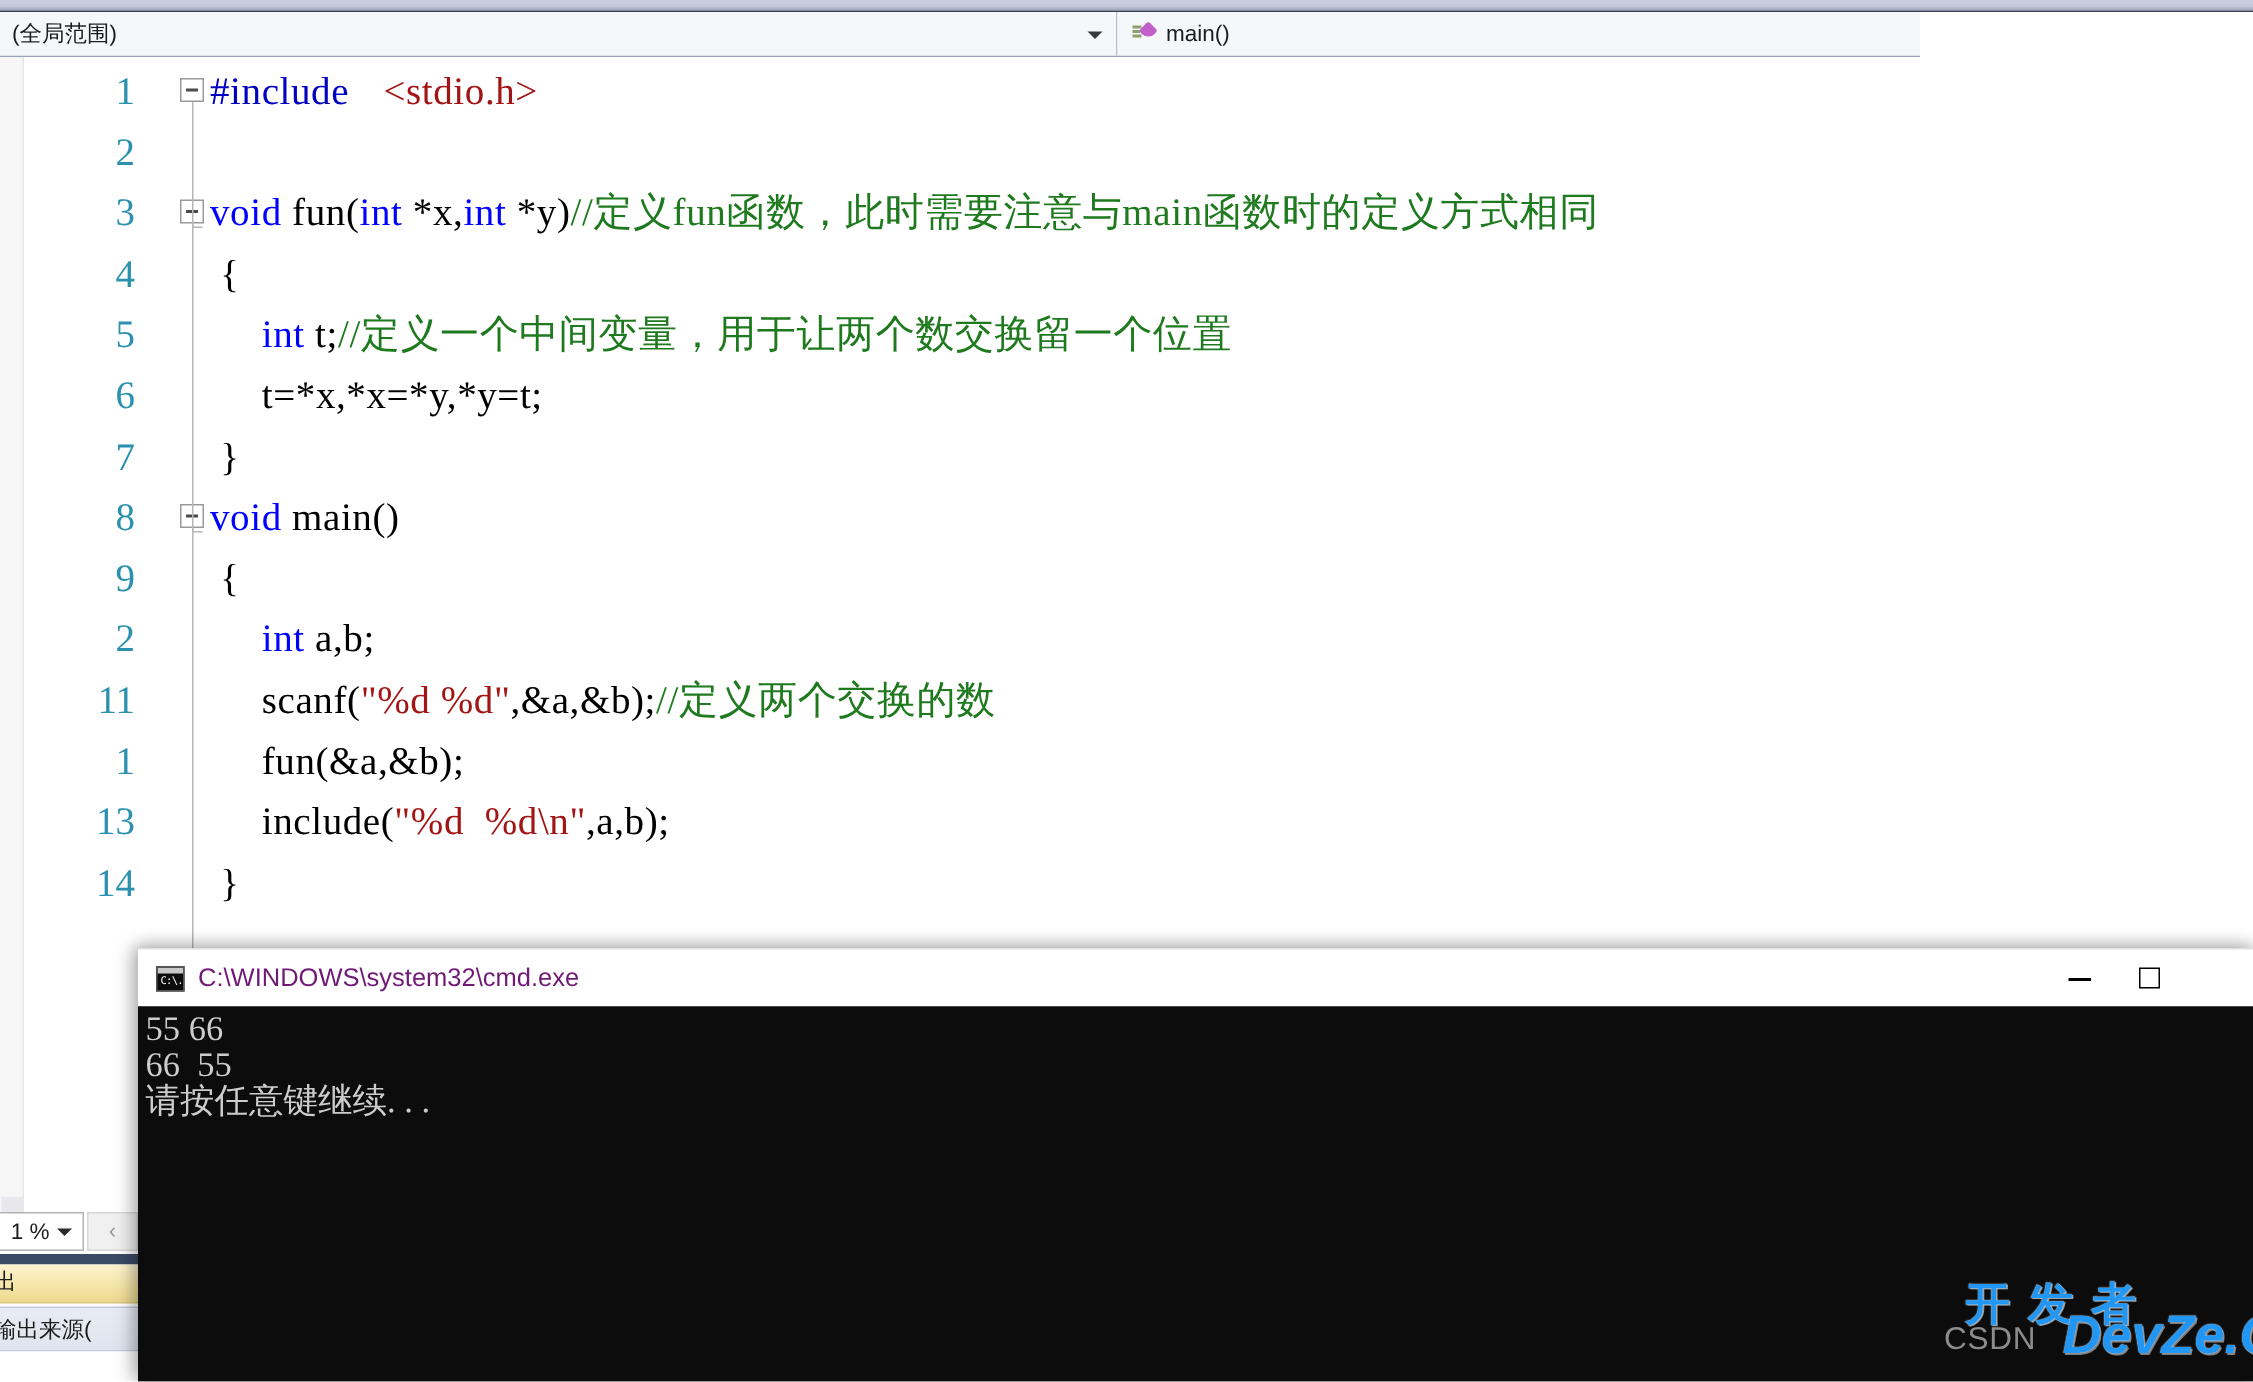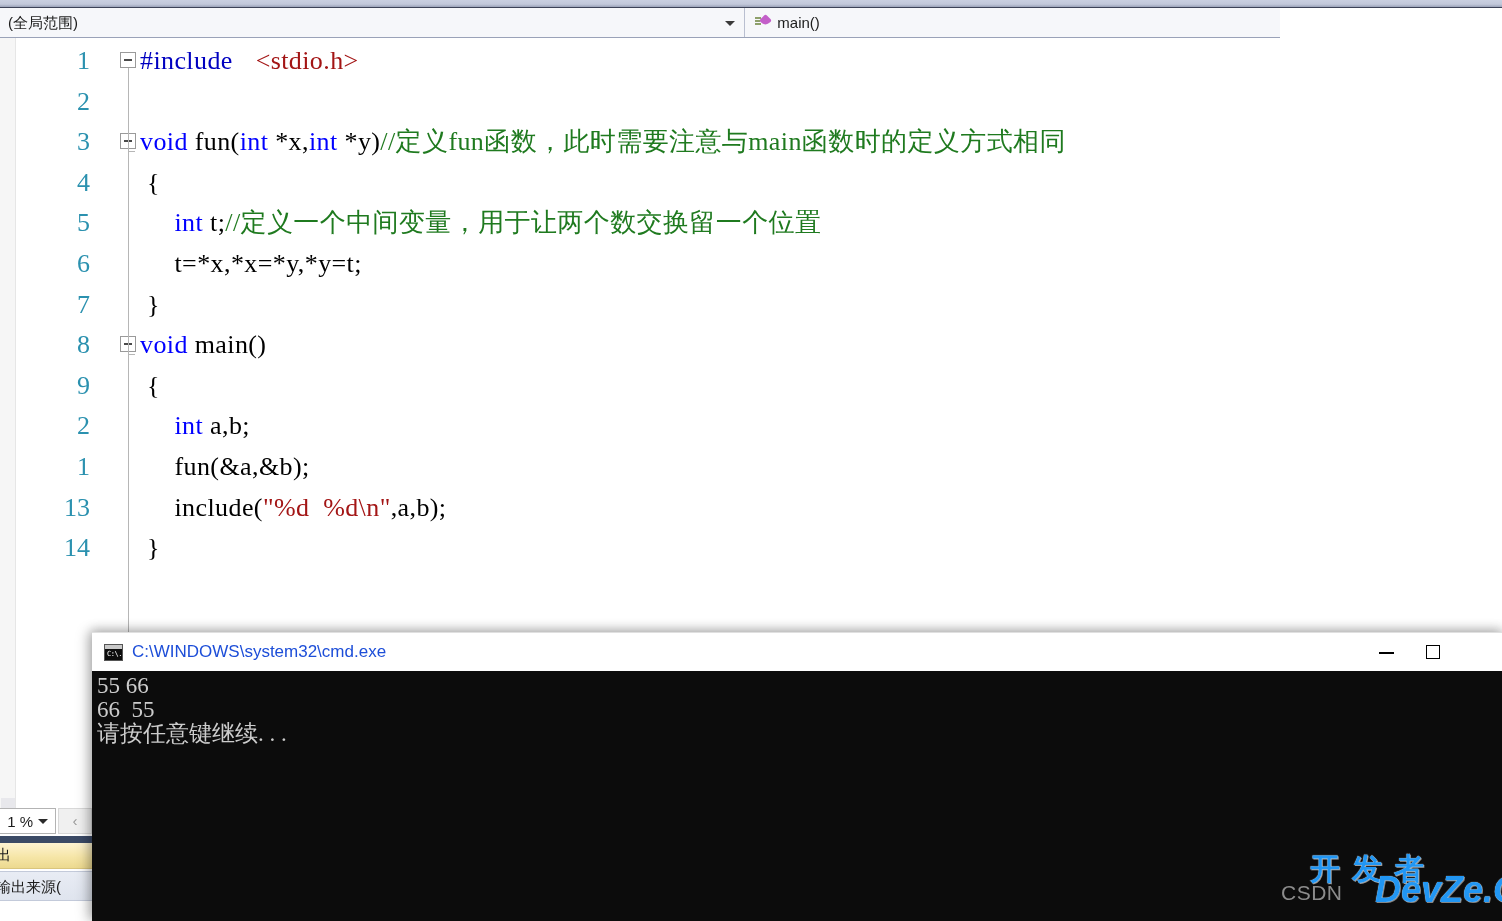--- a/index.html
+++ b/index.html
@@ -299,21 +299,21 @@
     font-family: "DejaVu Sans Mono", monospace;
     font-size: 7px;
     line-height: 8px;
     letter-spacing: -0.5px;
   }
   #cmd-title-text {
     position: absolute;
     left: 40px; top: 0;
     line-height: 38px;
     font-size: 17px;
-    color: #1d4ed8;
+    color: #701a75;
     font-family: "Liberation Sans", sans-serif;
   }
   .cmd-ctrl {
     position: absolute;
     top: 0;
     width: 46px; height: 38px;
   }
   #cmd-min { right: 94px; }
   #cmd-max { right: 48px; }
   #cmd-min .glyph {
@@ -348,21 +348,21 @@
 
   
   #watermark {
     position: absolute;
     right: 6px; bottom: 2px;
     width: 215px; height: 70px;
     pointer-events: none;
   }
   #wm-csdn {
     position: absolute;
-    left: 0; bottom: 14px;
+    left: 15px; bottom: 14px;
     font-size: 21px;
     color: #8c8c8c;
     font-family: "Liberation Sans", sans-serif;
     letter-spacing: 0.5px;
   }
   #wm-cn {
     position: absolute;
     left: 29px; top: 0;
     font-size: 30px;
     color: #2196f3;
@@ -410,20 +410,21 @@
       <div class="code-line"><span class="ln">1</span><span class="fold-box"></span><span class="code-text"><span class="pp">#include </span><span class="inc">&lt;stdio.h&gt;</span></span></div>
       <div class="code-line"><span class="ln">2</span><span class="code-text"></span></div>
       <div class="code-line"><span class="ln">3</span><span class="fold-box"></span><span class="code-text"><span class="kw">void</span><span> fun(</span><span class="kw">int</span><span> *x,</span><span class="kw">int</span><span> *y)</span><span class="cmt">//定义fun函数，此时需要注意与main函数时的定义方式相同</span></span></div>
       <div class="code-line"><span class="ln">4</span><span class="code-text"><span> {</span></span></div>
       <div class="code-line"><span class="ln">5</span><span class="code-text"><span>     </span><span class="kw">int</span><span> t;</span><span class="cmt">//定义一个中间变量，用于让两个数交换留一个位置</span></span></div>
       <div class="code-line"><span class="ln">6</span><span class="code-text"><span>     t=*x,*x=*y,*y=t;</span></span></div>
       <div class="code-line"><span class="ln">7</span><span class="code-text"><span> }</span></span></div>
       <div class="code-line"><span class="ln">8</span><span class="fold-box"></span><span class="code-text"><span class="kw">void</span><span> main()</span></span></div>
       <div class="code-line"><span class="ln">9</span><span class="code-text"><span> {</span></span></div>
       <div class="code-line"><span class="ln">2</span><span class="code-text"><span>     </span><span class="kw">int</span><span> a,b;</span></span></div>
+      <div class="code-line"><span class="ln">11</span><span class="code-text"><span>     scanf(</span><span class="str">"%d %d"</span><span>,&amp;a,&amp;b);</span><span class="cmt">//定义两个交换的数</span></span></div>
       <div class="code-line"><span class="ln">1</span><span class="code-text"><span>     fun(&amp;a,&amp;b);</span></span></div>
       <div class="code-line"><span class="ln">13</span><span class="code-text"><span>     include(</span><span class="str">"%d  %d\n"</span><span>,a,b);</span></span></div>
       <div class="code-line"><span class="ln">14</span><span class="code-text"><span> }</span></span></div>
       <div class="fold-line with-foot" style="top: 27px; height: 84.2px;"></div>
       <div class="fold-line with-foot" style="top: 108.2px; height: 206px;"></div>
       <div class="fold-line with-foot" style="top: 311.2px; height: 287.2px;"></div>
     </div>
   <div id="editor-vscroll"></div>
 </div>
 

